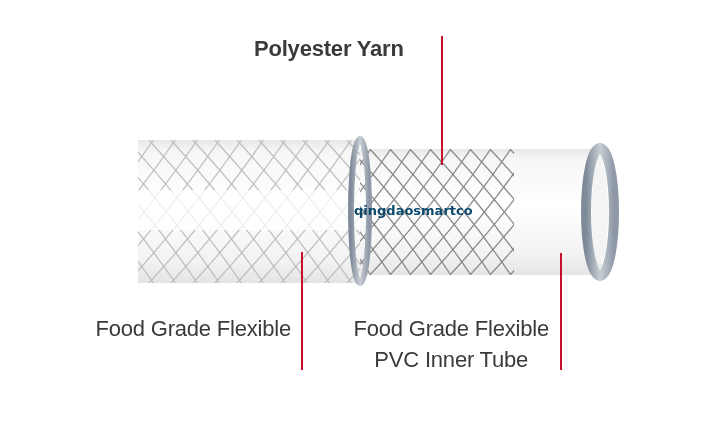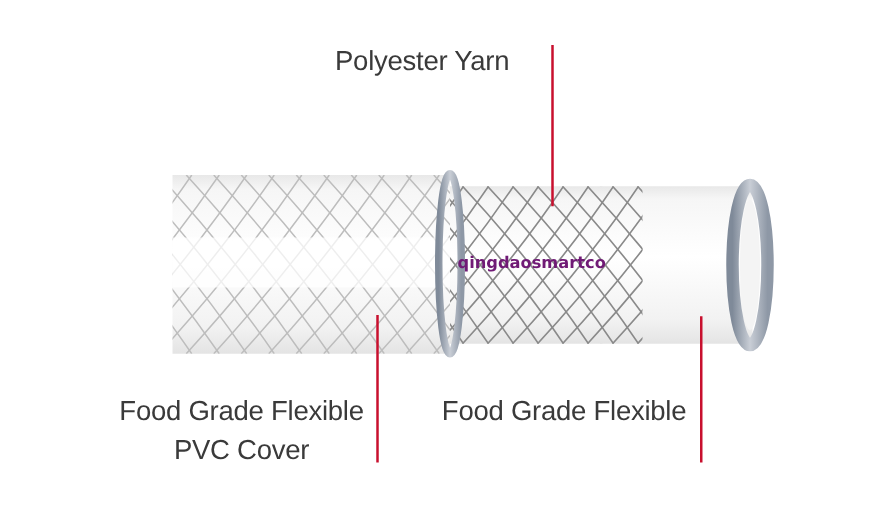--- a/index.html
+++ b/index.html
@@ -2,21 +2,21 @@
 <html><head>
 <meta charset="utf-8">
 <style>
   html, body { margin:0; padding:0; background:#ffffff; }
   body { width:709px; height:425px; position:relative; overflow:hidden;
          font-family:"Liberation Sans", sans-serif; color:#333; }
   .label { position:absolute; font-size:22px; line-height:31px; color:#3a3a3a; letter-spacing:-0.2px; }
   .label span { display:block; }
   .right { text-align:center; }
   #diagram { position:absolute; left:0; top:0; }
-  .brand { position:absolute; font-family:"DejaVu Sans", sans-serif; font-weight:bold; font-size:13px; color:#701a75;margin-left:12px; }
+  .brand { position:absolute; font-family:"DejaVu Sans", sans-serif; font-weight:bold; font-size:13px; color:#0c4a6e; }
 </style>
 </head>
 <body>
 
 <svg id="diagram" width="709" height="425" viewBox="0 0 709 425">
   <defs>
     <linearGradient id="tubeGrad" x1="0" y1="0" x2="0" y2="1">
       <stop offset="0" stop-color="#e8e8e8"></stop>
       <stop offset="0.08" stop-color="#f6f6f6"></stop>
       <stop offset="0.45" stop-color="#ffffff"></stop>
@@ -142,24 +142,24 @@
     <ellipse cx="360" cy="211" rx="9" ry="72" fill="none" stroke="url(#ringGrad)" stroke-width="6"></ellipse>
   </g>
 
   <line x1="442" y1="36" x2="442" y2="165" stroke="#c8102e" stroke-width="2"></line>
   <line x1="302" y1="252" x2="302" y2="370" stroke="#c8102e" stroke-width="2"></line>
   <line x1="561" y1="253" x2="561" y2="370" stroke="#c8102e" stroke-width="2"></line>
 </svg>
 
 <div class="brand" style="left:354px;top:203px;">qingdaosmartco</div>
 
-<div class="label" style="left:268px;top:33px;">
+<div class="label" style="left:254px;top:33px;font-weight:bold;">
   <span>Polyester Yarn</span>
 </div>
 
 <div class="label right" style="right:418px;top:313px;">
   <span>Food Grade Flexible</span>
-  <span>PVC Cover</span>
 </div>
 
 <div class="label right" style="right:160px;top:313px;">
   <span>Food Grade Flexible</span>
+  <span>PVC Inner Tube</span>
 </div>
 
 </body></html>

